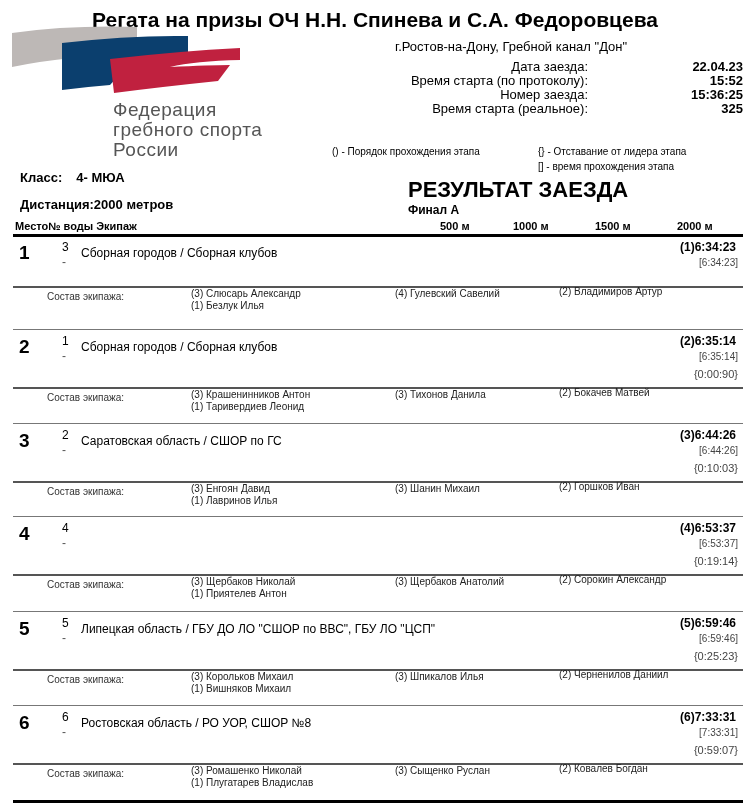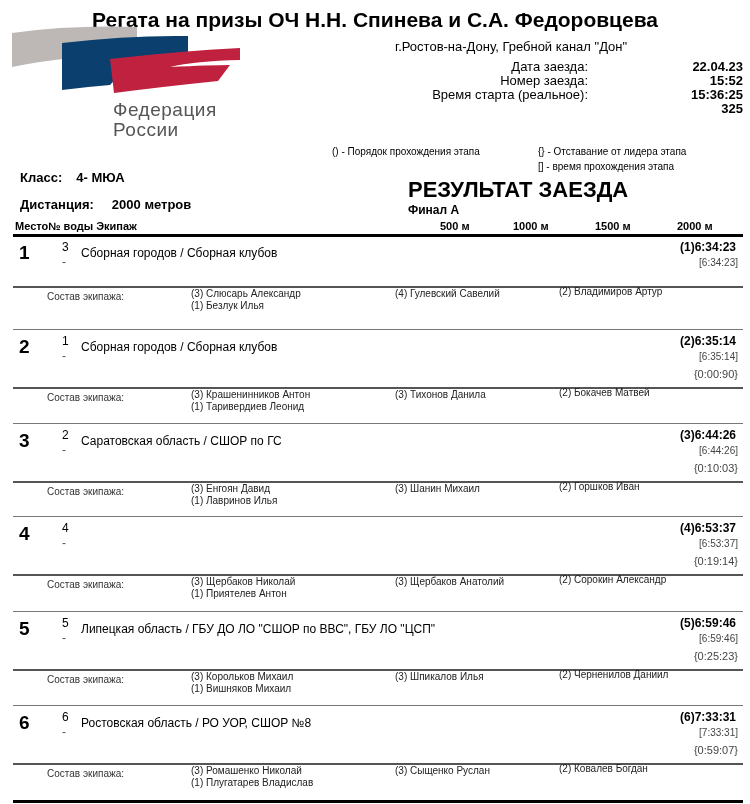--- a/index.html
+++ b/index.html
@@ -17,21 +17,21 @@
   .info-values { right: 7px; top: 60px; text-align: right; font-size: 13px; line-height: 14px; font-weight: bold; }
 
   .legend { font-size: 10px; }
   .lg1 { left: 332px; top: 146px; }
   .lg2 { left: 538px; top: 146px; }
   .lg3 { left: 538px; top: 161px; }
 
   .class-line { left: 20px; top: 170px; font-size: 13px; font-weight: bold; }
   .class-line .val { margin-left: 14px; }
   .dist-line { left: 20px; top: 197px; font-size: 13px; font-weight: bold; }
-  .dist-line .val { margin-left: 18px; }
+  .dist-line .val { margin-left: 0; }
   .result-title { left: 408px; top: 177px; font-size: 22px; font-weight: bold; }
   .heat-sub { left: 408px; top: 203px; font-size: 12px; font-weight: bold; text-align: right; }
 
   .col-head { top: 220px; font-size: 11px; font-weight: bold; }
   .ch-left { left: 15px; }
   .ch-500 { left: 440px; }
   .ch-1000 { left: 513px; }
   .ch-1500 { left: 595px; }
   .ch-2000 { left: 677px; }
   .head-rule { left: 13px; width: 730px; top: 234px; height: 3px; background: #000; }
@@ -56,27 +56,29 @@
 
 <div class="abs title">Регата на призы ОЧ Н.Н. Спинева и С.А. Федоровцева</div>
 
 <svg class="abs logo" viewBox="0 0 310 140">
   <path d="M2 8 Q60 0 127 2 L127 30 Q60 30 2 42 Z" fill="#bdb8b6"></path>
   <path d="M52 18 Q120 10 178 11 L178 30 Q140 30 120 38 L100 60 Q75 62 52 65 Z" fill="#0b3f6e"></path>
   <path d="M100 34 Q170 26 230 23 L230 35 Q185 36 160 42 Q200 40 220 40 L208 56 Q150 62 104 68 Z" fill="#c0213f"></path>
 </svg>
 <div class="abs logo-text">
   <div>Федерация</div>
+  <div>гребного спорта</div>
   <div>России</div>
 </div>
 
 <div class="abs venue">г.Ростов-на-Дону, Гребной канал "Дон"</div>
 
 <div class="abs info-labels">
   <div>Дата заезда:</div>
+  <div>Время старта (по протоколу):</div>
   <div>Номер заезда:</div>
   <div>Время старта (реальное):</div>
 </div>
 <div class="abs info-values">
   <div>22.04.23</div>
   <div>15:52</div>
   <div>15:36:25</div>
   <div>325</div>
 </div>
 

